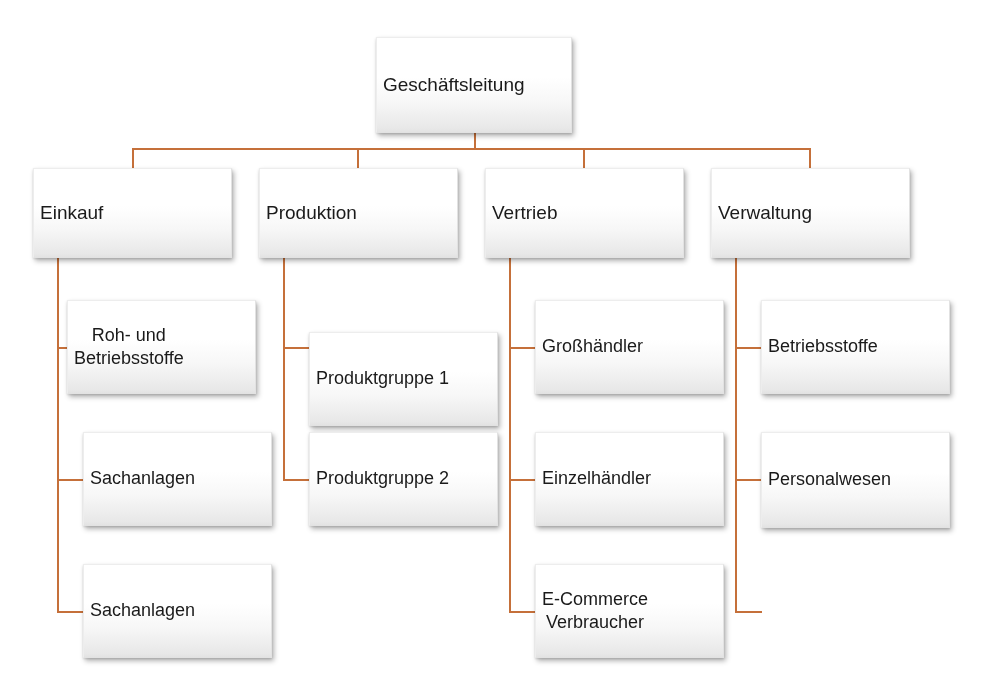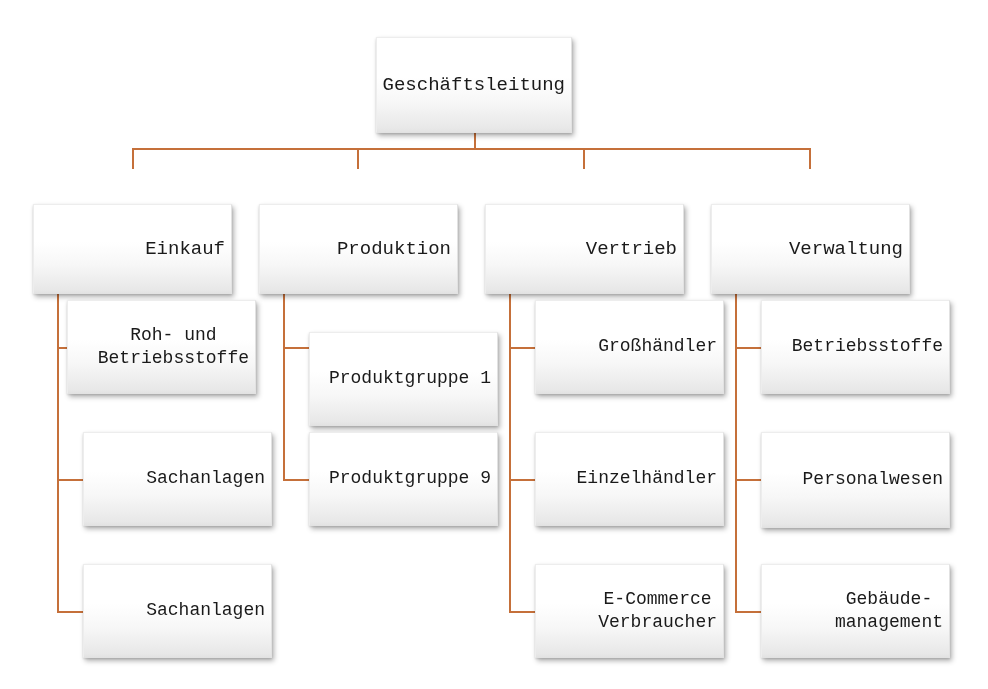--- a/index.html
+++ b/index.html
@@ -39,36 +39,35 @@
                 #f7f7f7 68%,
                 #e8e8e8 96%,
                 #e3e3e3 100%);
     border: 1px solid #e2e2e2;
     border-top-color: #ededed;
     border-left-color: #ededed;
     box-shadow: 2px 3px 5px rgba(0,0,0,0.30),
                 0 1px 2px rgba(0,0,0,0.12);
     display: flex;
     align-items: center;
-    justify-content: flex-end;
+    justify-content: flex-start;
     text-align: center;
     color: #1a1a1a;
     line-height: 1.28;
     padding: 2px 6px;
     user-select: none;
-    font-family: Liberation Mono, monospace;
   }
 
   .node-label {
     display: block;
     white-space: pre-line;
   }
 
   .level-1 { font-size: 19px; }
-  .level-2 { font-size: 19px; margin-top: 36px; }
+  .level-2 { font-size: 19px; }
   .level-3 { font-size: 18px; }
 </style>
 </head>
 <body>
 
 <div id="org-canvas">
 
   <div class="conn v" style="left:474px; top:132px; height:17px;"></div>
 
   <div class="conn h" style="left:132px; top:148px; width:679px;"></div>
@@ -122,38 +121,34 @@
     <span class="node-label">Sachanlagen</span>
   </div>
   <div class="node level-3" style="left:83px; top:564px; width:189px; height:94px;">
     <span class="node-label">Sachanlagen</span>
   </div>
 
   <div class="node level-3" style="left:309px; top:300px; width:189px; height:94px;margin-top:32px;">
     <span class="node-label">Produktgruppe 1</span>
   </div>
   <div class="node level-3" style="left:309px; top:432px; width:189px; height:94px;">
-    <span class="node-label">Produktgruppe 9</span>
+    <span class="node-label">Produktgruppe 2</span>
   </div>
 
   <div class="node level-3" style="left:535px; top:300px; width:189px; height:94px;">
     <span class="node-label">Großhändler</span>
   </div>
   <div class="node level-3" style="left:535px; top:432px; width:189px; height:94px;">
     <span class="node-label">Einzelhändler</span>
   </div>
   <div class="node level-3" style="left:535px; top:564px; width:189px; height:94px;">
     <span class="node-label">E-Commerce
 Verbraucher</span>
   </div>
 
   <div class="node level-3" style="left:761px; top:300px; width:189px; height:94px;">
     <span class="node-label">Betriebsstoffe</span>
   </div>
   <div class="node level-3" style="left:761px; top:432px; width:189px; height:96px;">
     <span class="node-label">Personalwesen</span>
   </div>
-  <div class="node level-3" style="left:761px; top:564px; width:189px; height:94px;">
-    <span class="node-label">Gebäude-
-management</span>
-  </div>
 
 </div>
 
 </body></html>

